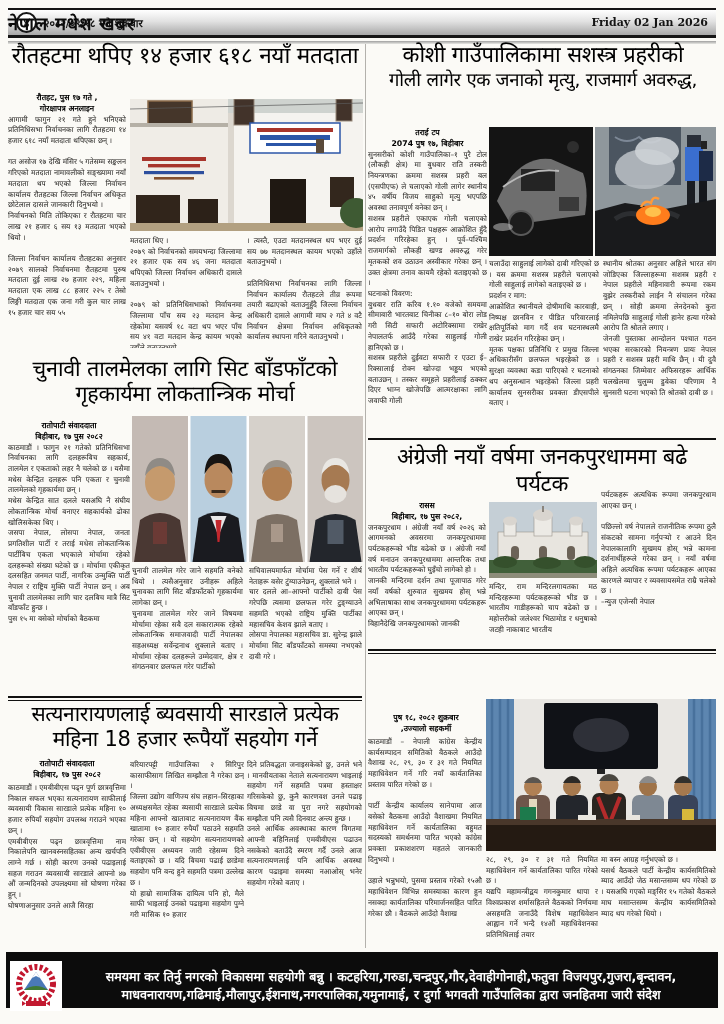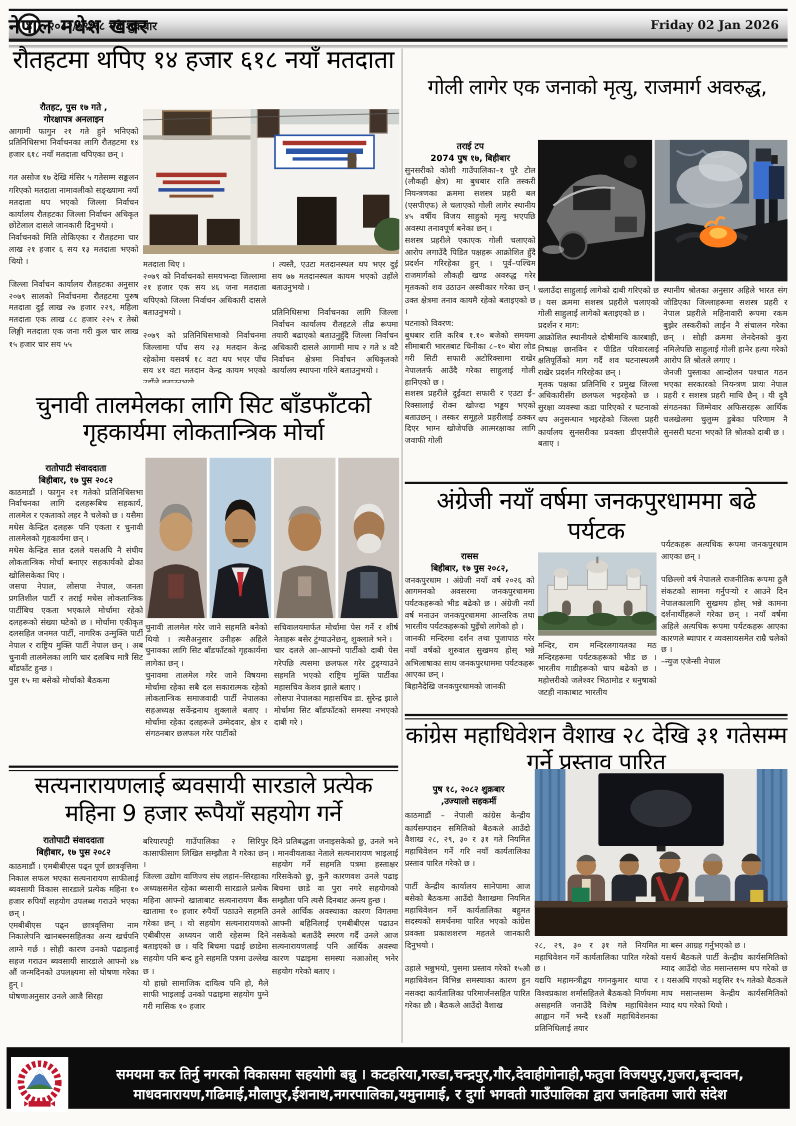--- a/index.html
+++ b/index.html
@@ -112,20 +112,21 @@
     </svg>
   </div>
   <div class="abs col" style="left:130px;top:236px;width:112px;height:112px;">मतदाता थिए ।
 २०७९ को निर्वाचनको समयभन्दा जिल्लामा २१ हजार एक सय ४६ जना मतदाता थपिएको जिल्ला निर्वाचन अधिकारी दासले बताउनुभयो ।
 
 २०७९ को प्रतिनिधिसभाको निर्वाचनमा जिल्लामा पाँच सय २३ मतदान केन्द्र रहेकोमा यसवर्ष १८ वटा थप भएर पाँच सय ४१ वटा मतदान केन्द्र कायम भएको उहाँले बताउनुभयो</div>
   <div class="abs col" style="left:247px;top:236px;width:115px;height:112px;">। त्यस्तै, एउटा मतदानस्थल थप भएर दुई सय ७७ मतदानस्थल कायम भएको उहाँले बताउनुभयो ।
 
 प्रतिनिधिसभा निर्वाचनका लागि जिल्ला निर्वाचन कार्यालय रौतहटले तीव्र रूपमा तयारी बढाएको बताउनुहुँदै जिल्ला निर्वाचन अधिकारी दासले आगामी माघ २ गते ४ वटै निर्वाचन क्षेत्रमा निर्वाचन अधिकृतको कार्यालय स्थापना गरिने बताउनुभयो ।</div>
 
+  <div class="abs hl" style="left:368px;top:42px;width:350px;font-size:22px;">कोशी गाउँपालिकामा सशस्त्र प्रहरीको</div>
   <div class="abs hl" style="left:368px;top:69px;width:350px;font-size:18.5px;">गोली लागेर एक जनाको मृत्यु, राजमार्ग अवरुद्ध,</div>
   <div class="abs" style="left:368px;top:127px;width:119px;height:307px;overflow:hidden;">
     <div class="byline">तराई टप
 2074 पुष १७, बिहीबार</div>
     <div class="col">सुनसरीको कोशी गाउँपालिका–१ पुरै टोल (लौकही क्षेत्र) मा बुधबार राति तस्करी नियन्त्रणका क्रममा सशस्त्र प्रहरी बल (एसपीएफ) ले चलाएको गोली लागेर स्थानीय ४५ वर्षीय विजय साहुको मृत्यु भएपछि अवस्था तनावपूर्ण बनेका छन् ।
 सशस्त्र प्रहरीले एकाएक गोली चलाएको आरोप लगाउँदै पिडित पक्षहरू आक्रोशित हुँदै प्रदर्शन गरिरहेका हुन् । पूर्व–पश्चिम राजमार्गको लौकही खण्ड अवरुद्ध गरेर मृतकको शव उठाउन अस्वीकार गरेका छन् । उक्त क्षेत्रमा तनाव कायमै रहेको बताइएको छ ।
 घटनाको विवरण:
 बुधबार राति करिब १.१० बजेको समयमा सीमाबारी भारतबाट चिनीका ८–१० बोरा लोड गरी सिटी सफारी अटोरिक्सामा राखेर नेपालतर्फ आउँदै गरेका साहुलाई गोली हानिएको छ ।
 सशस्त्र प्रहरीले दुईवटा सफारी र एउटा ई–रिक्सालाई रोक्न खोज्दा भड्डय भएको बताउछन् । तस्कर समूहले प्रहरीलाई ठक्कर दिएर भाग्न खोजेपछि आत्मरक्षाका लागि जवाफी गोली</div>
   </div>
@@ -251,21 +252,20 @@
       <rect x="0" y="71" width="108" height="5" fill="#8d8d7a"></rect>
     </svg>
   </div>
   <div class="abs col" style="left:489px;top:582px;width:108px;height:64px;">मन्दिर, राम मन्दिरलगायतका मठ मन्दिरहरूमा पर्यटकहरूको भीड छ । भारतीय गाडीहरूको चाप बढेको छ । महोत्तरीको जलेश्वर भिठामोड र धनुषाको जटही नाकाबाट भारतीय</div>
   <div class="abs col" style="left:601px;top:490px;width:115px;height:156px;">पर्यटकहरू अत्यधिक रूपमा जनकपुरधाम आएका छन् ।
 
 पछिल्लो वर्ष नेपालले राजनीतिक रूपमा ठुलै संकटको सामना गर्नुपर्‍यो र आउने दिन नेपालकालागि सुखमय होस् भन्ने कामना दर्शनार्थीहरूले गरेका छन् । नयाँ वर्षमा अहिले अत्यधिक रूपमा पर्यटकहरू आएका कारणले ब्यापार र व्यवसायसमेत राम्रै चलेको छ ।
 –न्युज एजेन्सी नेपाल</div>
   <div class="abs ruledbl" style="left:368px;top:649px;width:348px;"></div>
 
-  <div class="abs hl" style="left:368px;top:656px;width:348px;font-size:21px;">कांग्रेस महाधिवेशन वैशाख २८ देखि ३१ गतेसम्म गर्ने प्रस्ताव पारित</div>
   <div class="abs byline" style="left:368px;top:712px;width:116px;">पुष १८, २०८२ शुक्रबार
 ,उज्यालो सहकर्मी</div>
   <div class="abs col" style="left:368px;top:737px;width:114px;height:211px;">काठमाडौं – नेपाली कांग्रेस केन्द्रीय कार्यसम्पादन समितिको बैठकले आउँदो वैशाख २८, २९, ३० र ३१ गते नियमित महाधिवेशन गर्ने गरि नयाँ कार्यतालिका प्रस्ताव पारित गरेको छ ।
 
 पार्टी केन्द्रीय कार्यालय सानेपामा आज बसेको बैठकमा आउँदो वैशाखमा नियमित महाधिवेशन गर्ने कार्यतालिका बहुमत सदस्यको समर्थनमा पारित भएको कांग्रेस प्रवक्ता प्रकाशशरण महतले जानकारी दिनुभयो ।
 
 उहाले भन्नुभयो, पुसमा प्रस्ताव गरेको १५औ महाधिवेशन विभिन्न समस्याका कारण हुन नसक्दा कार्यतालिका परिमार्जनसहित पारित गरेका छौ । बैठकले आउँदो वैशाख</div>
   <div class="abs photo" style="left:486px;top:699px;width:230px;height:152px;">
     <svg width="230" height="152" viewBox="0 0 230 152">
       <rect width="230" height="152" fill="#e9e7e3"></rect>
@@ -301,21 +301,21 @@
       <rect x="196" y="110" width="12" height="11" fill="#d7b93c"></rect>
       <rect x="92" y="116" width="18" height="5" fill="#e9e6df"></rect>
       <rect x="140" y="116" width="14" height="5" fill="#e9e6df"></rect>
     </svg>
   </div>
   <div class="abs col" style="left:486px;top:855px;width:112px;height:93px;">२८, २९, ३० र ३१ गते नियमित महाधिवेशन गर्ने कार्यतालिका पारित गरेको छ ।
 यद्यपि महामन्त्रीद्वय गगनकुमार थापा र विश्वप्रकाश शर्मासहितले बैठकको निर्णयमा असहमति जनाउँदै विशेष महाधिवेशन आह्वान गर्ने भन्दै १४औं महाधिवेशनका प्रतिनिधिलाई तयार</div>
   <div class="abs col" style="left:601px;top:855px;width:115px;height:93px;">मा बस्न आग्रह गर्नुभएको छ ।
 यसर्थ बैठकले पार्टी केन्द्रीय कार्यसमितिको म्याद आउँदो जेठ मसान्तसम्म थप गरेको छ । यसअघि गएको मङ्सिर १५ गतेको बैठकले माघ मसान्तसम्म केन्द्रीय कार्यसमितिको म्याद थप गरेको थियो ।</div>
 
-  <div class="abs hl" style="left:8px;top:702px;width:354px;font-size:21px;">सत्यनारायणलाई ब्यवसायी सारडाले प्रत्येक महिना 9 हजार रूपैयाँ सहयोग गर्ने</div>
+  <div class="abs hl" style="left:8px;top:702px;width:354px;font-size:21px;">सत्यनारायणलाई ब्यवसायी सारडाले प्रत्येक महिना 18 हजार रूपैयाँ सहयोग गर्ने</div>
   <div class="abs byline" style="left:8px;top:758px;width:118px;">रातोपाटी संवाददाता
 बिहीबार, १७ पुस २०८२</div>
   <div class="abs col" style="left:8px;top:783px;width:118px;height:167px;">काठमाडौं । एमबीबीएस पढ्न पूर्ण छात्रवृत्तिमा निकाल सफल भएका सत्यनारायण साफीलाई ब्यवसायी विकास सारडाले प्रत्येक महिना १० हजार रुपियाँ सहयोग उपलब्ध गराउने भएका छन् ।
 एमबीबीएस पढ्न छात्रवृत्तिमा नाम निकालेपनि खानबस्नसहितका अन्य खर्चपनि लाग्ने गर्छ । सोही कारण उनको पढाइलाई सहज गराउन ब्यवसायी सारडाले आफ्नो ४७ औं जन्मदिनको उपलक्ष्यमा सो घोषणा गरेका हुन् ।
 घोषणाअनुसार उनले आजै सिरहा</div>
   <div class="abs col" style="left:130px;top:760px;width:114px;height:190px;">बरियारपट्टी गाउँपालिका २ सिरिपुर कासाफीसाग लिखित सम्झौता नै गरेका छन् ।
 जिल्ला उद्योग वाणिज्य संघ लहान–सिरहाका अध्यक्षसमेत रहेका ब्यसायी सारडाले प्रत्येक महिना आफ्नो खाताबाट सत्यनारायण बैंक खातामा १० हजार रुपैयाँ पठाउने सहमति गरेका छन् । यो सहयोग सत्यनारायणको एबीबीएस अध्ययन जारी रहेसम्म दिने बताइएको छ । यदि बिचमा पढाई छाडेमा सहयोग पनि बन्द हुने सहमति पत्रमा उल्लेख छ ।
 यो हाम्रो सामाजिक दायित्व पनि हो, मैले साफी भाइलाई उनको पढाइमा सहयोग पुग्ने गरी मासिक १० हजार</div>
   <div class="abs col" style="left:247px;top:760px;width:115px;height:190px;">दिने प्रतिबद्धता जनाइसकेको छु, उनले भने । मानवीयताका नेताले सत्यनारायण भाइलाई सहयोग गर्ने सहमति पत्रमा हस्ताक्षर गरिसकेको छु, कुनै कारणवश उनले पढाइ बिचमा छाडे वा पुरा नगरे सहयोगको सम्झौता पनि त्यसै दिनबाट अन्त्य हुन्छ ।
 उनले आर्थिक अवस्थाका कारण विगतमा आफ्नी बहिनिलाई एमबीबीएस पढाउन नसकेको बताउँदै स्मरण गर्दै उनले आज सत्यनारायणलाई पनि आर्थिक अवस्था कारण पढाइमा समस्या नआओस् भनेर सहयोग गरेको बताए ।</div>

